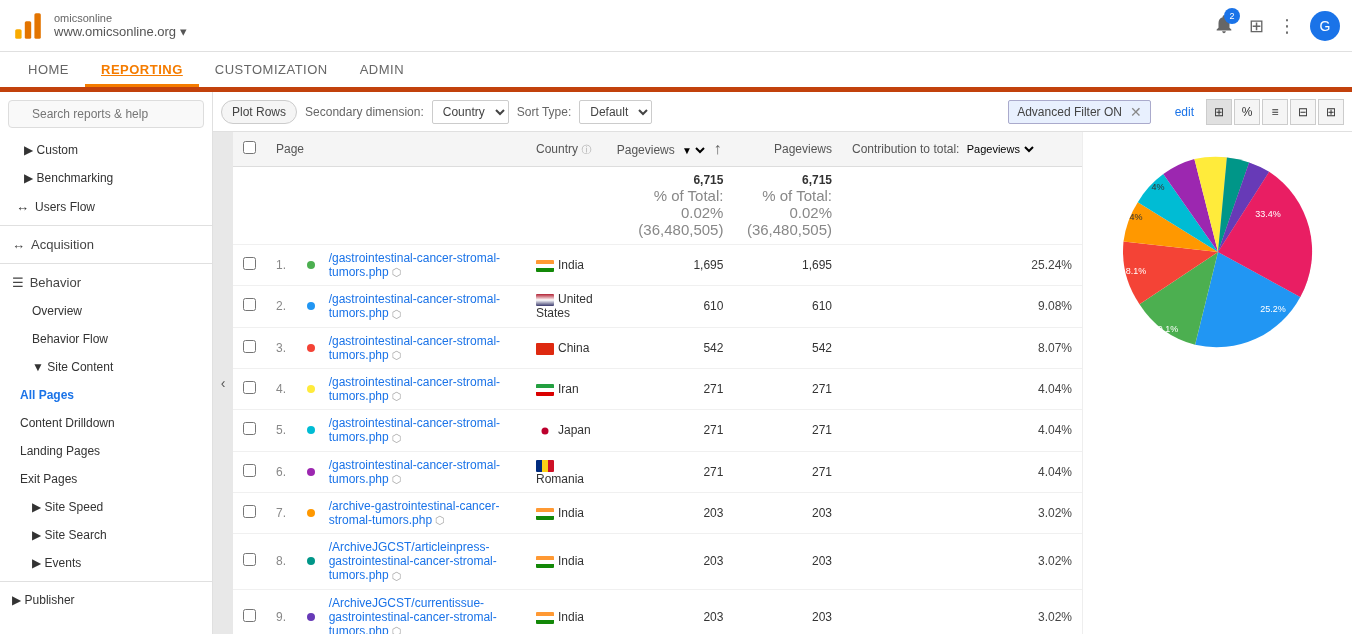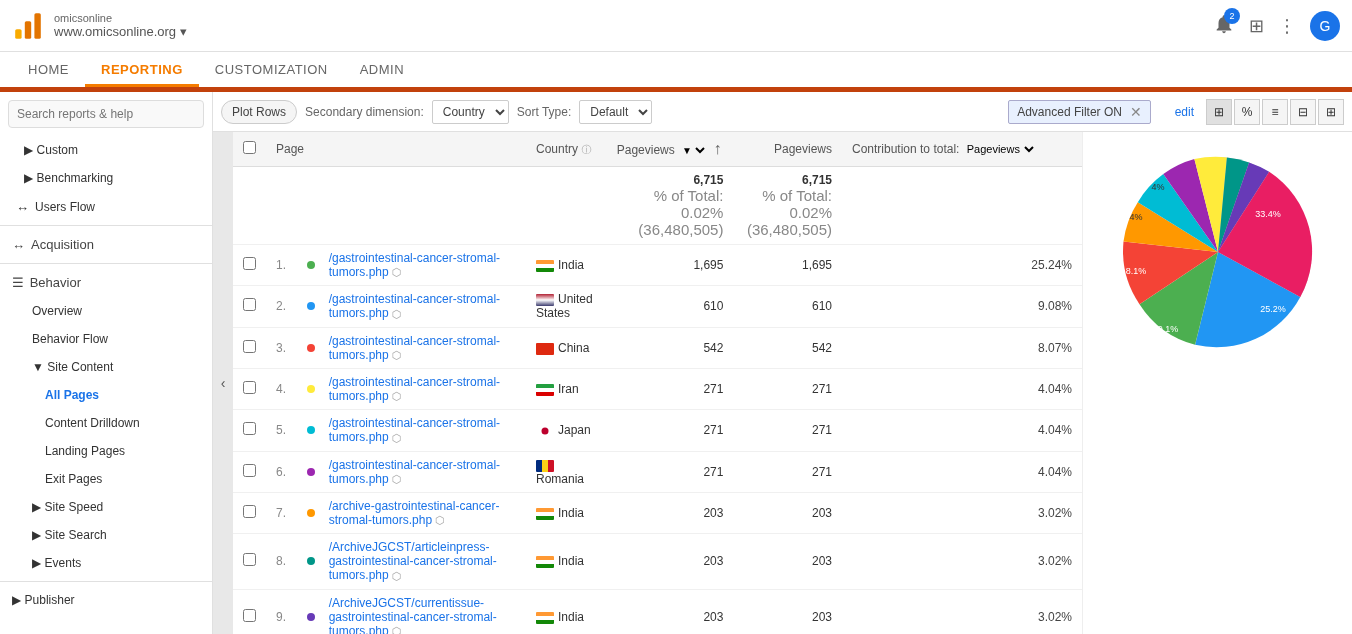--- a/index.html
+++ b/index.html
@@ -17,33 +17,33 @@
     .site-url { font-size: 13px; color: #555; display: flex; align-items: center; gap: 4px; }
     .top-bar-right { display: flex; align-items: center; gap: 14px; }
     .notification-btn { position: relative; cursor: pointer; }
     .notif-badge { position: absolute; top: -5px; right: -5px; background: #1a73e8; color: #fff; border-radius: 50%; width: 16px; height: 16px; font-size: 9px; display: flex; align-items: center; justify-content: center; }
     .icon-btn { cursor: pointer; color: #666; font-size: 18px; }
     .avatar { width: 30px; height: 30px; border-radius: 50%; background: #1a73e8; display: flex; align-items: center; justify-content: center; color: #fff; font-size: 14px; cursor: pointer; }
 
     
     .nav-tabs { display: flex; border-bottom: 5px solid #c2410c; background: #fff; padding: 0 12px; height: 40px; }
     .nav-tab { padding: 10px 16px; font-size: 13px; color: #666; cursor: pointer; border-bottom: 3px solid transparent; text-transform: uppercase; letter-spacing: 0.5px; }
-    .nav-tab.active { color: #f57c00; border-bottom: 3px solid #f57c00; font-weight: bold; }
+    .nav-tab.active { color: #f57c00; border-bottom: 3px solid #f57c00; font-weight: bold; text-decoration: underline; }
 
     
     .main-layout { display: flex; height: calc(634px - 92px); }
 
     
     .sidebar { width: 213px; min-width: 213px; border-right: 1px solid #e0e0e0; overflow-y: auto; background: #fff; }
     .search-box { padding: 8px; }
-    .search-input { width: 100%; padding: 6px 8px; border: 1px solid #ddd; border-radius: 4px; font-size: 12px; background: #f9f9f9; color: #666; }
+    .search-input { width: 100%; padding: 6px 23px; border: 1px solid #ddd; border-radius: 4px; font-size: 12px; background: #f9f9f9; color: #666; }
     .sidebar-item { padding: 7px 12px 7px 16px; cursor: pointer; display: flex; align-items: center; gap: 6px; font-size: 12px; color: #333; }
     .sidebar-item.indent1 { padding-left: 24px; }
     .sidebar-item.indent2 { padding-left: 32px; }
-    .sidebar-item.indent3 { padding-left: 45px; }
+    .sidebar-item.indent3 { padding-left: 20px; }
     .sidebar-divider { height: 1px; background: #e0e0e0; margin: 4px 0; }
 
     
     .content-area { flex: 1; display: flex; flex-direction: column; overflow: hidden; background: #fff; }
 
     
     .toolbar { display: flex; align-items: center; padding: 6px 8px; border-bottom: 1px solid #e0e0e0; gap: 8px; flex-wrap: wrap; min-height: 40px; }
     .toolbar-btn { padding: 4px 10px; font-size: 12px; border: 1px solid #ccc; background: #f5f5f5; cursor: pointer; border-radius: 12px; color: #444; }
     .toolbar-select { padding: 3px 6px; font-size: 12px; border: 1px solid #ccc; background: #fff; cursor: pointer; border-radius: 2px; color: #444; }
     .toolbar-label { font-size: 12px; color: #666; }

